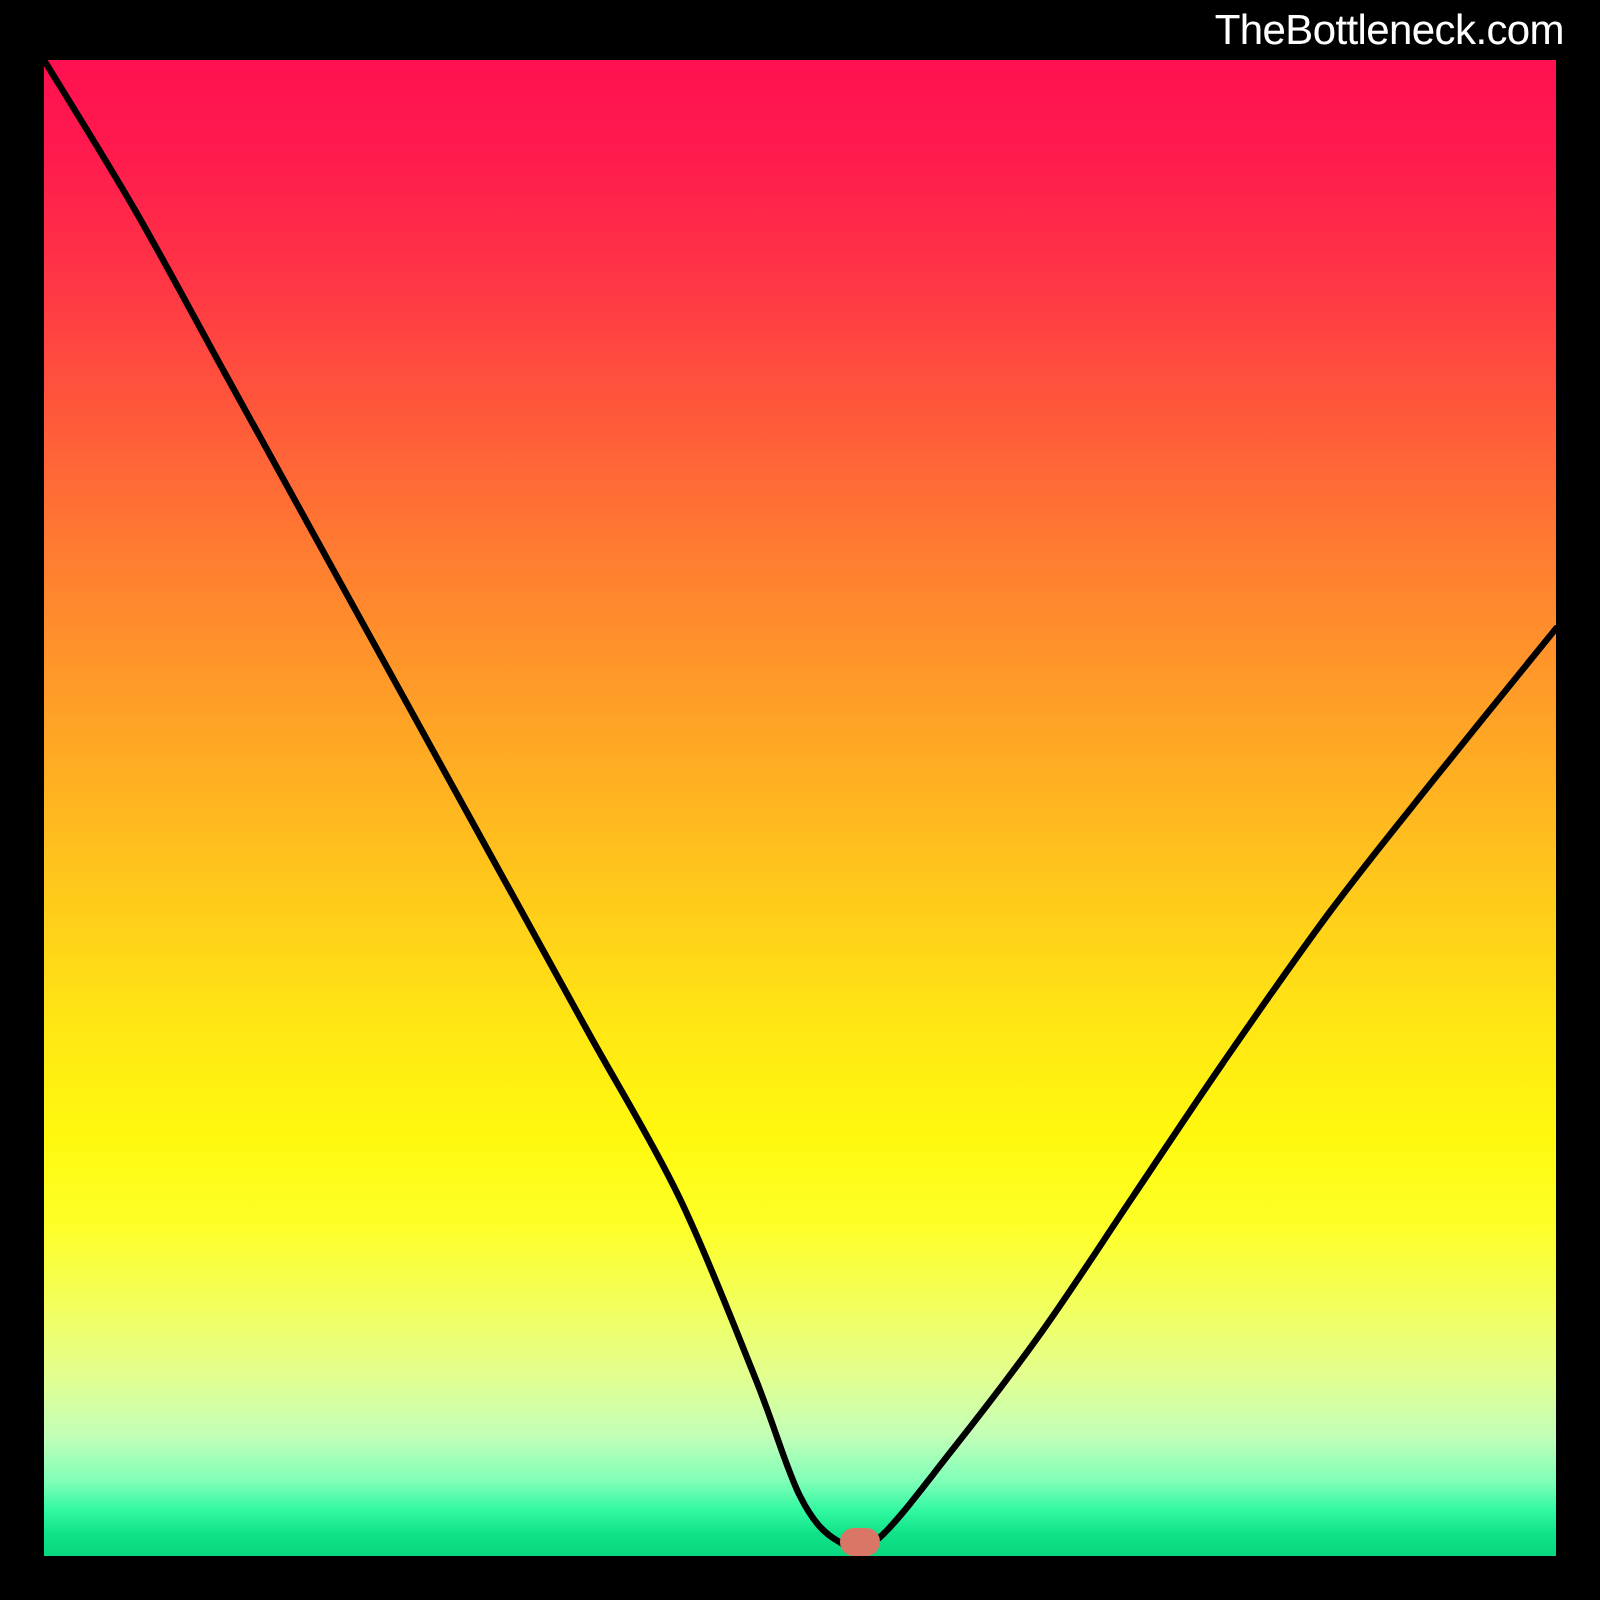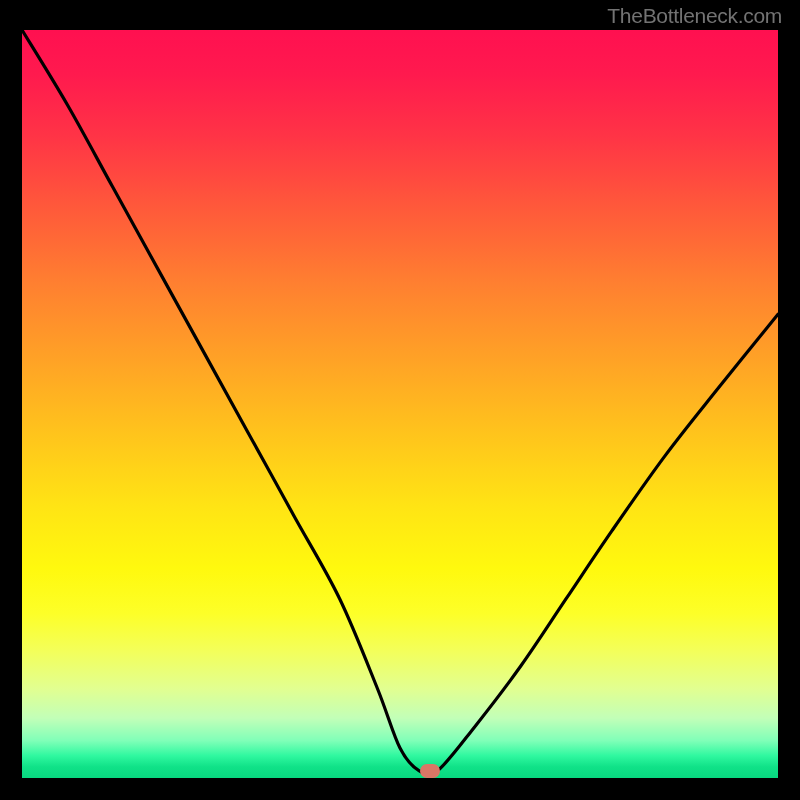--- a/index.html
+++ b/index.html
@@ -14,21 +14,21 @@
   .outer {
     width: 800px;
     height: 800px;
     background: #000;
     position: relative;
   }
   .watermark {
     position: absolute;
     top: 4px;
     right: 18px;
-    color: #737373;
+    color: #ffffff;
     font-size: 21px;
     font-weight: 500;
     letter-spacing: -0.3px;
     z-index: 10;
   }
   .plot-area {
     position: absolute;
     left: 22px;
     top: 30px;
     width: 756px;

